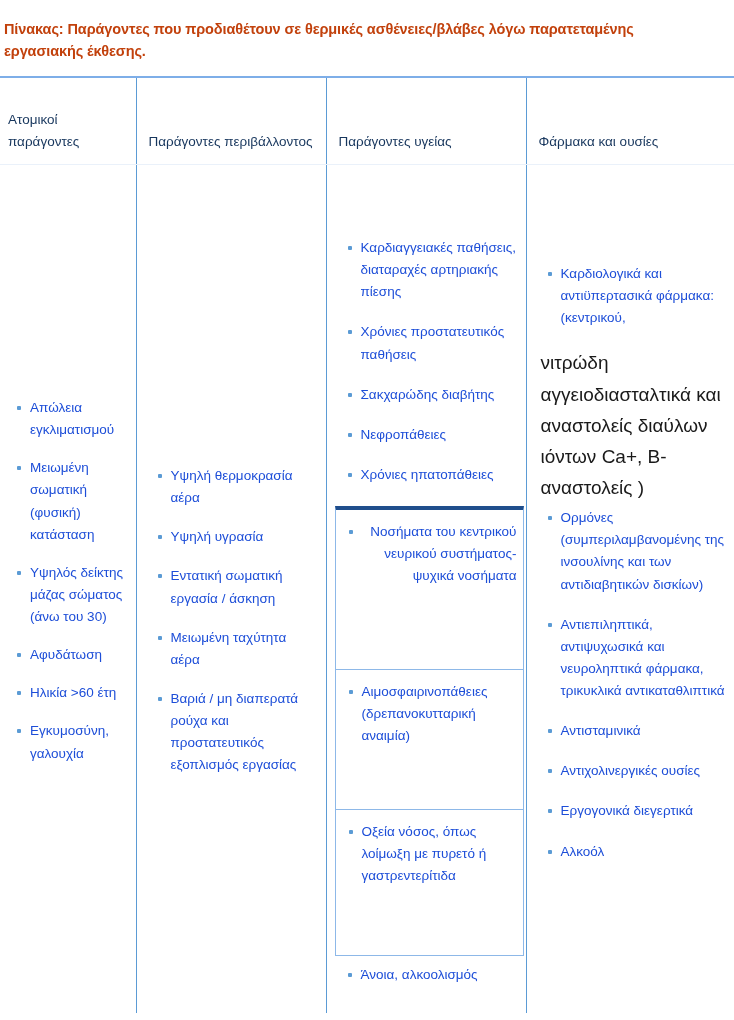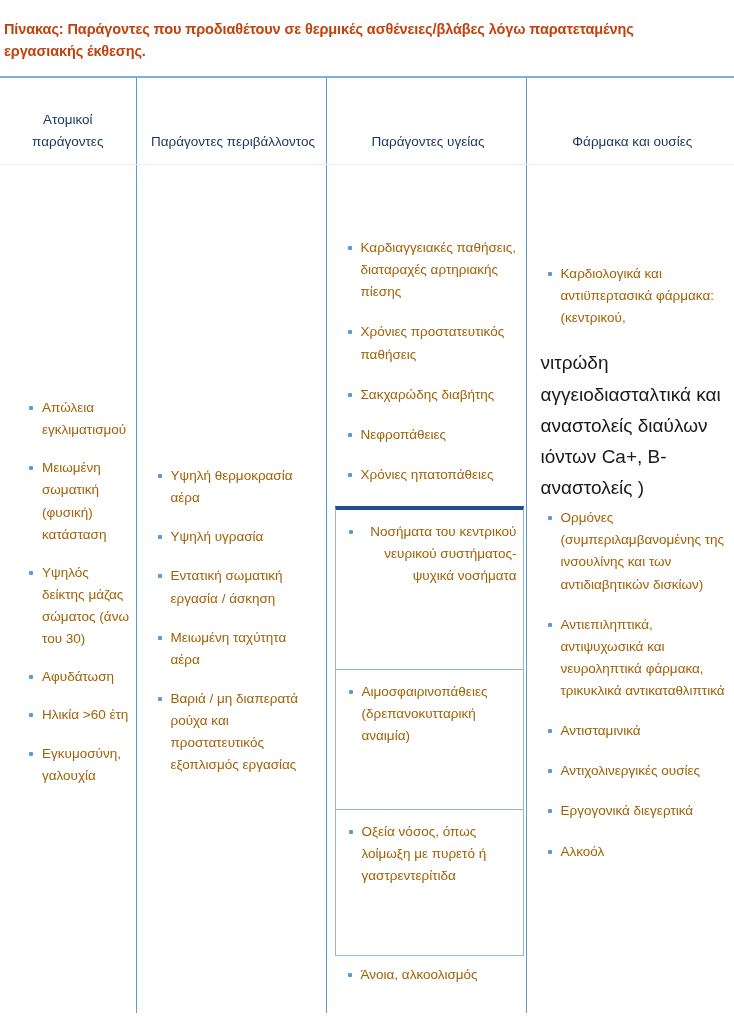--- a/index.html
+++ b/index.html
@@ -63,42 +63,42 @@
   }
   .hdr-text {
     position: absolute;
     left: 12px;
     right: 8px;
     bottom: 11px;
     font-size: 13.5px;
     font-weight: normal;
     color: #17365D;
     line-height: 1.62;
-    text-align: center;
+    text-align: left;
   }
   .hdr-cell.c1 .hdr-text { left: 8px; }
 
   
   .body-cell {
     height: 848px;
     position: relative;
   }
 
   ul.blist {
     list-style: none;
     margin: 0;
     padding: 0;
   }
   ul.blist > li {
     position: relative;
     padding-left: 22px;
     margin-bottom: 17px;
     font-size: 13.5px;
     line-height: 1.64;
-    color: #a16207;
+    color: #1d4ed8;
   }
   ul.blist > li:last-child { margin-bottom: 0; }
   ul.blist > li::before {
     content: "";
     position: absolute;
     left: 9px;
     top: 9px;
     width: 4px;
     height: 4px;
     background: #5B9BD5;
@@ -107,21 +107,21 @@
 
   .plain-para {
     font-size: 19px;
     line-height: 1.64;
     color: #1a1a1a;
     margin: 0 0 4px 0;
     padding-left: 2px;
   }
 
   
-  .col1-body { padding: 232px 6px 0 20px; }
+  .col1-body { padding: 232px 6px 0 8px; }
   .col1-body ul.blist > li { margin-bottom: 16px; }
 
   
   .col2-body { padding: 300px 10px 0 12px; }
   .col2-body ul.blist > li { margin-bottom: 17px; }
 
   
   .col3-body { padding: 72px 8px 0 12px; }
   .col3-body ul.blist.top > li { margin-bottom: 18px; }
 

